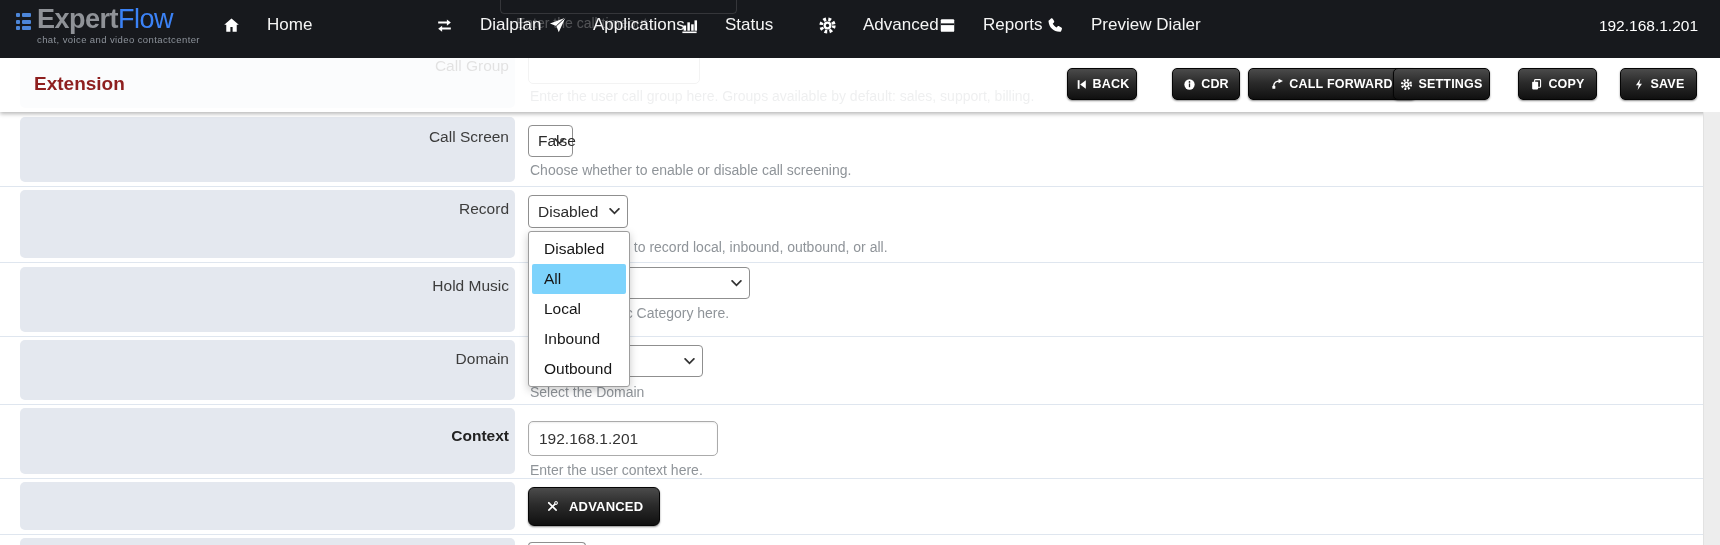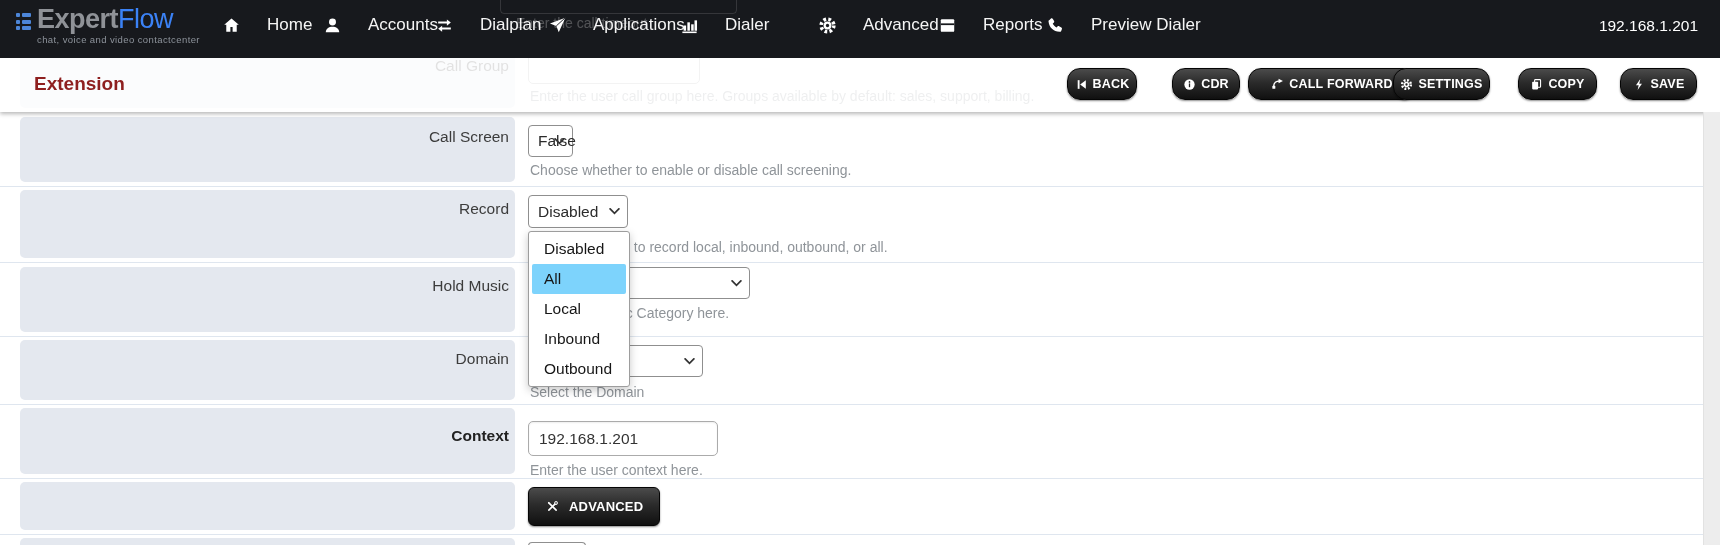--- a/index.html
+++ b/index.html
@@ -26,21 +26,21 @@
   .server-ip{position:absolute;right:22px;top:0;height:52px;display:flex;align-items:center;
              color:#fff;font-size:15.5px;}
 
   
   .page-header{position:absolute;top:58px;left:0;right:0;height:54px;
                background:rgba(255,255,255,0.85);z-index:40;
                box-shadow:0 2px 4px rgba(0,0,0,0.28);}
   .page-title{position:absolute;left:34px;top:15px;font-size:19px;font-weight:700;color:#8e1f1f;}
   .hbtn{position:absolute;top:10px;height:32px;display:flex;align-items:center;justify-content:center;
         gap:5px;background:linear-gradient(180deg,#4b4b4b 0%,#2b2b2b 45%,#101010 100%);
-        border:1px solid #050505;border-radius:13px;box-shadow:0 1px 2px rgba(0,0,0,0.45);
+        border:1px solid #050505;border-radius:5px;box-shadow:0 1px 2px rgba(0,0,0,0.45);
         color:#fff;font-size:12.5px;font-weight:700;letter-spacing:0.2px;cursor:pointer;
         font-family:"Liberation Sans",sans-serif;box-sizing:border-box;white-space:nowrap;}
   .hbtn svg{width:13px;height:13px;display:block;}
 
   
   .frow{position:absolute;left:0;right:0;border-bottom:1px solid #dfe6ef;}
   .frow.noline{border-bottom:none;}
   .label-cell{position:absolute;left:20px;width:495px;background:#e4e8ef;border-radius:5px;
               box-sizing:border-box;text-align:right;padding-right:6px;}
   .flabel{font-size:15.5px;color:#3c3c3c;}
@@ -249,27 +249,20 @@
         <div class="tagline">chat, voice and video contactcenter</div>
       </div>
     </div>
 
     <div class="nav-item" style="left:222px;">
       <svg viewBox="0 0 24 24">
           <path d="M12 3 2.8 11h2.6v9h5.2v-6h2.8v6h5.2v-9h2.6z" fill="#fff"></path>
         </svg>
       <span>Home</span>
     </div>
-    <div class="nav-item" style="left:323px;">
-      <svg viewBox="0 0 24 24">
-          <circle cx="12" cy="7.5" r="4.4" fill="#fff"></circle>
-          <path d="M3.5 20.5c0-4.6 3.9-7 8.5-7s8.5 2.4 8.5 7z" fill="#fff"></path>
-        </svg>
-      <span>Accounts</span>
-    </div>
     <div class="nav-item" style="left:435px;">
       <svg viewBox="0 0 24 24" fill="#fff">
           <path d="M4 7h11v2.6H4zM15 4.4v7.8l5-3.9z"></path>
           <path d="M20 14.4H9V17h11zM9 12.2v7.8l-5-3.9z"></path>
         </svg>
       <span>Dialplan</span>
     </div>
     <div class="nav-item" style="left:548px;">
       <svg viewBox="0 0 24 24">
           <path d="M21.9 2.1 2.5 9.4l8 3.1 3.1 8.1z" fill="#fff"></path>
@@ -278,21 +271,21 @@
       <span>Applications</span>
     </div>
     <div class="nav-item" style="left:680px;">
       <svg viewBox="0 0 24 24" fill="#fff">
           <path d="M3 19.6h18v2H3z"></path>
           <rect x="4.5" y="12" width="3.2" height="6.6"></rect>
           <rect x="9.3" y="8" width="3.2" height="10.6"></rect>
           <rect x="14.1" y="10.5" width="3.2" height="8.1"></rect>
           <rect x="18.3" y="5.5" width="3.2" height="13.1"></rect>
         </svg>
-      <span>Dialer</span>
+      <span>Status</span>
     </div>
     <div class="nav-item" style="left:818px;">
       <svg viewBox="0 0 24 24">
           <circle cx="12" cy="12" r="8" fill="none" stroke="#fff" stroke-width="4.5" stroke-dasharray="3.4 2.9"></circle>
           <circle cx="12" cy="12" r="5" fill="#fff"></circle>
           <circle cx="12" cy="12" r="2.1" fill="#17191d"></circle>
         </svg>
       <span>Advanced</span>
     </div>
     <div class="nav-item" style="left:938px;">

